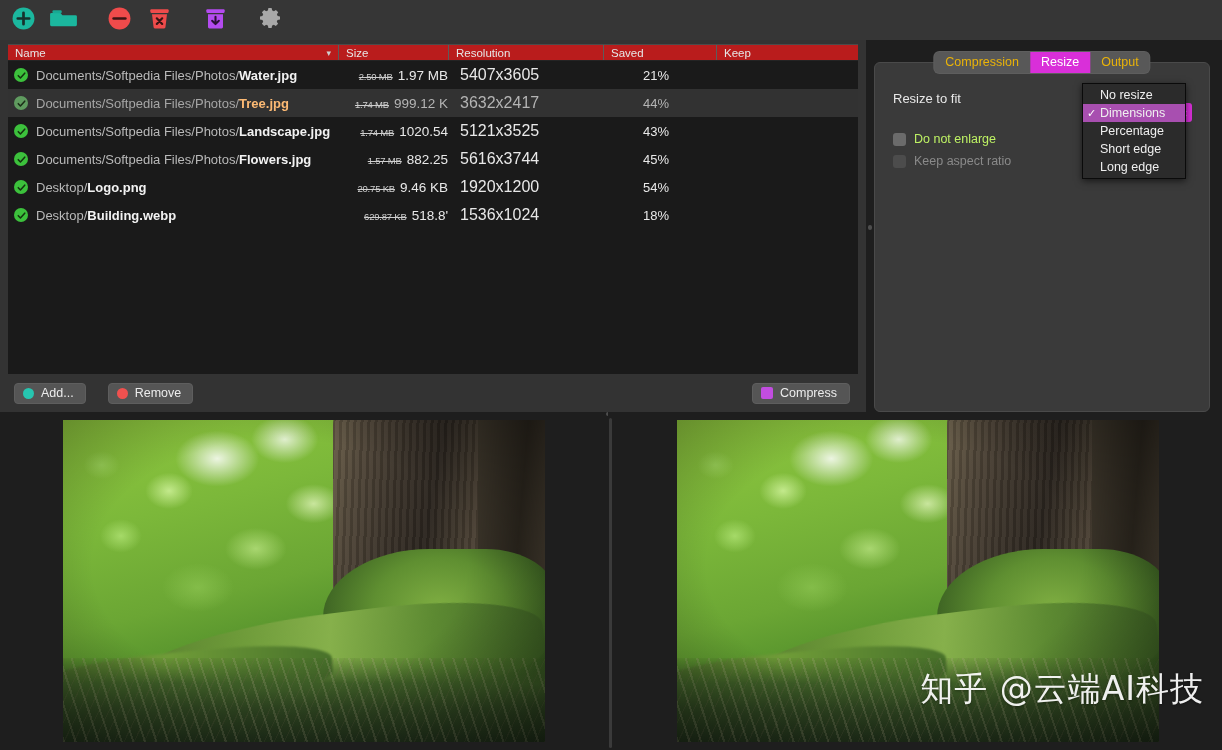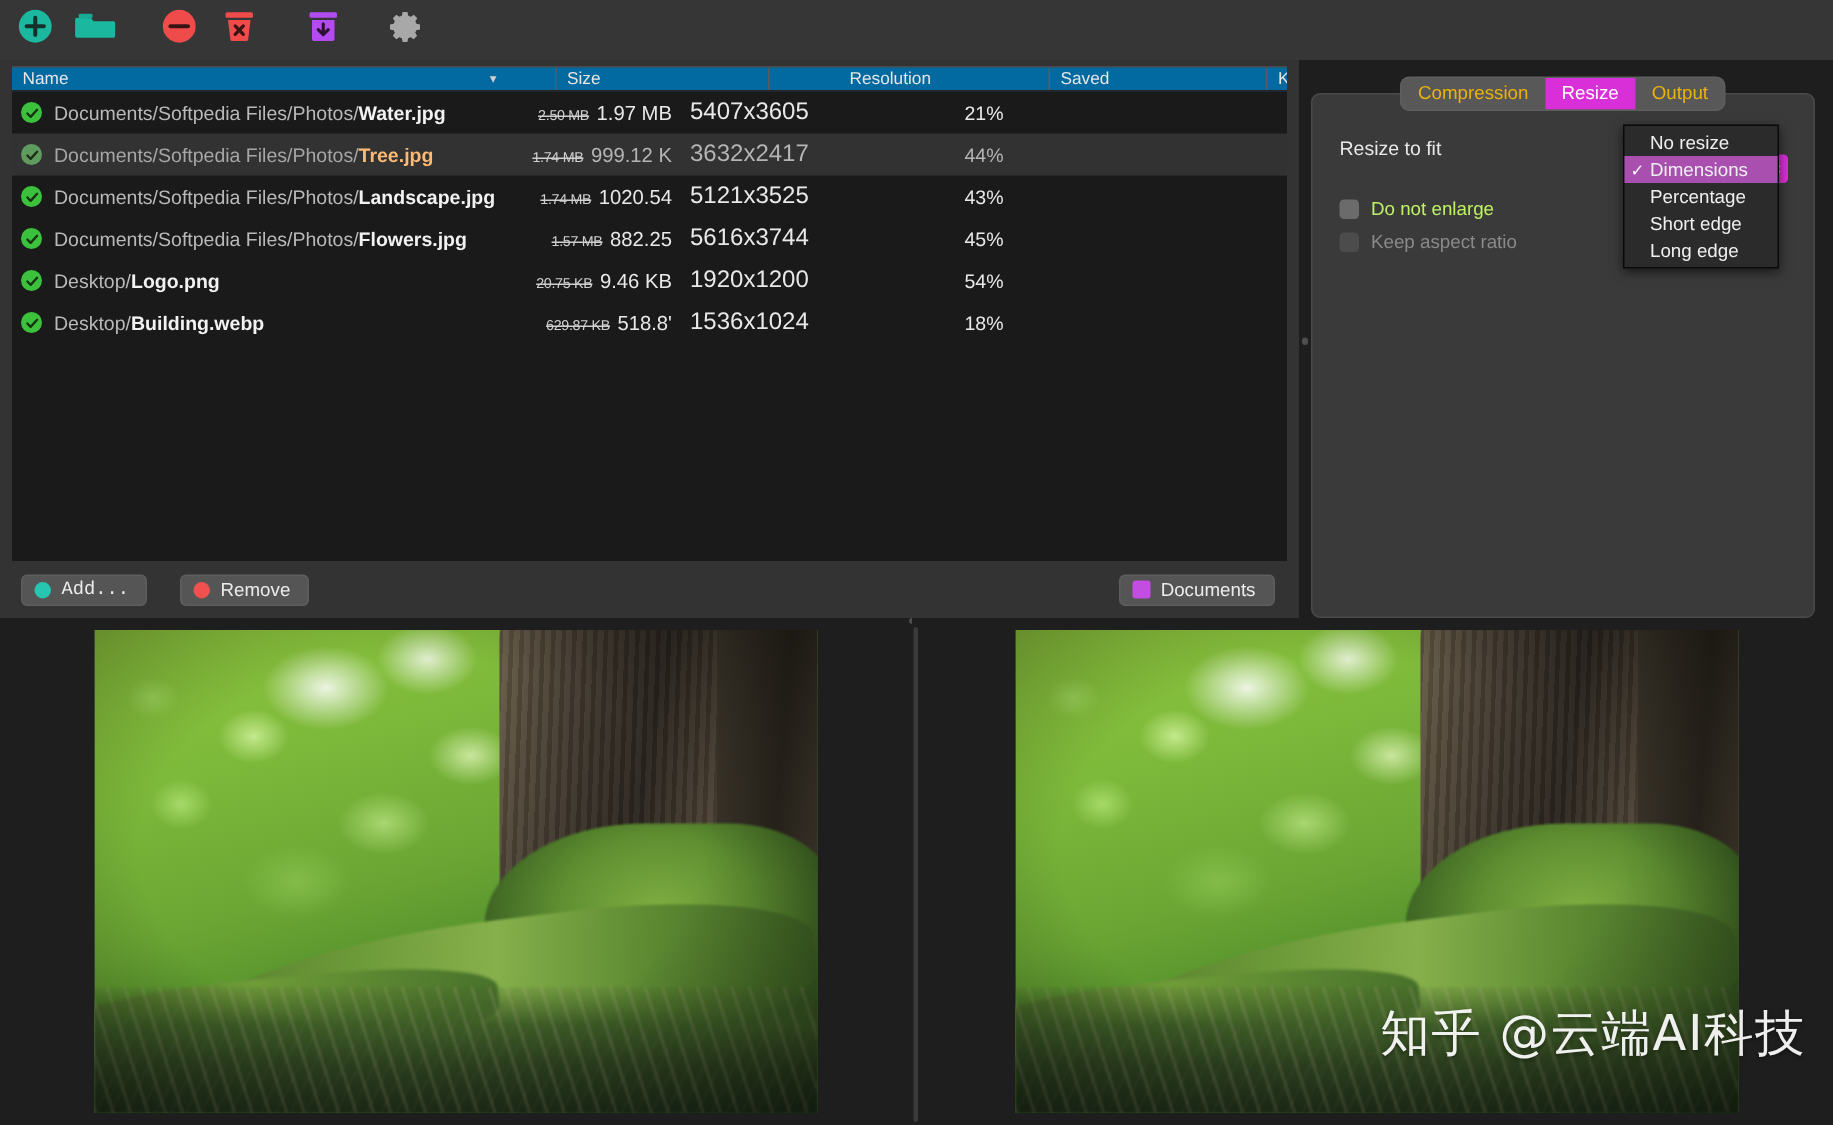--- a/index.html
+++ b/index.html
@@ -38,41 +38,40 @@
     width: 866px;
     display: flex; flex-direction: column;
     background: #333333;
     padding: 4px 8px 0 8px;
   }
 
   
   #col-header {
     display: flex;
     height: 17px;
-    background: #0369a1;
+    background: #b91c1c;
     border-top: 1px solid #4a4a4a;
     border-bottom: 1px solid #242424;
     font-size: 11.5px;
     color: #e6e6e6;
     align-items: center;
-    gap: 32px;
   }
   .col-h {
     height: 100%;
     display: flex; align-items: center;
     padding-left: 7px;
     position: relative;
     cursor: pointer;
     white-space: nowrap;
     overflow: hidden;
   }
   .col-h + .col-h { border-left: 1px solid #5c5c5c; }
   .col-name { width: 330px; }
   .col-size { width: 110px; }
-  .col-res  { width: 155px; justify-content: center; }
+  .col-res  { width: 155px; }
   .col-saved{ width: 113px; }
   .col-info { flex: 1; }
   .sort-caret {
     position: absolute; right: 7px; top: 50%;
     transform: translateY(-55%);
     font-size: 9px; color: #cfcfcf;
   }
 
   
   #list-body {
@@ -153,21 +152,21 @@
     padding: 0 11px 0 8px;
     gap: 7px;
     font-size: 12.5px;
     color: #ececec;
     cursor: pointer;
     border: 1px solid #5e5e5e;
   }
   .dot { width: 11px; height: 11px; border-radius: 50%; flex: none; }
   .dot.teal   { background: #26c6b0; }
   .dot.red    { background: #f0514f; }
-  #btn-add { margin-left: 6px; font-family: Liberation Mono, monospace; }
+  #btn-add { margin-left: 6px; }
   #btn-remove { margin-left: 22px; }
   #btn-compress {
     position: absolute; right: 8px;
     padding: 0 12px 0 8px;
   }
   .sq { width: 12px; height: 12px; border-radius: 2px; background: #c24de0; flex:none;}
 
   
   #vsplit {
     width: 8px;
@@ -631,21 +630,21 @@
       <div class="pill-btn" id="btn-add">
         <span class="dot teal"></span>
         <span>Add...</span>
       </div>
       <div class="pill-btn" id="btn-remove">
         <span class="dot red"></span>
         <span>Remove</span>
       </div>
       <div class="pill-btn" id="btn-compress">
         <span class="sq"></span>
-        <span>Documents</span>
+        <span>Compress</span>
       </div>
     </div>
   </div>
 
   <div id="vsplit"></div>
 
   <div id="right-pane">
     <div id="panel-box">
 
       <div id="tabbar">

